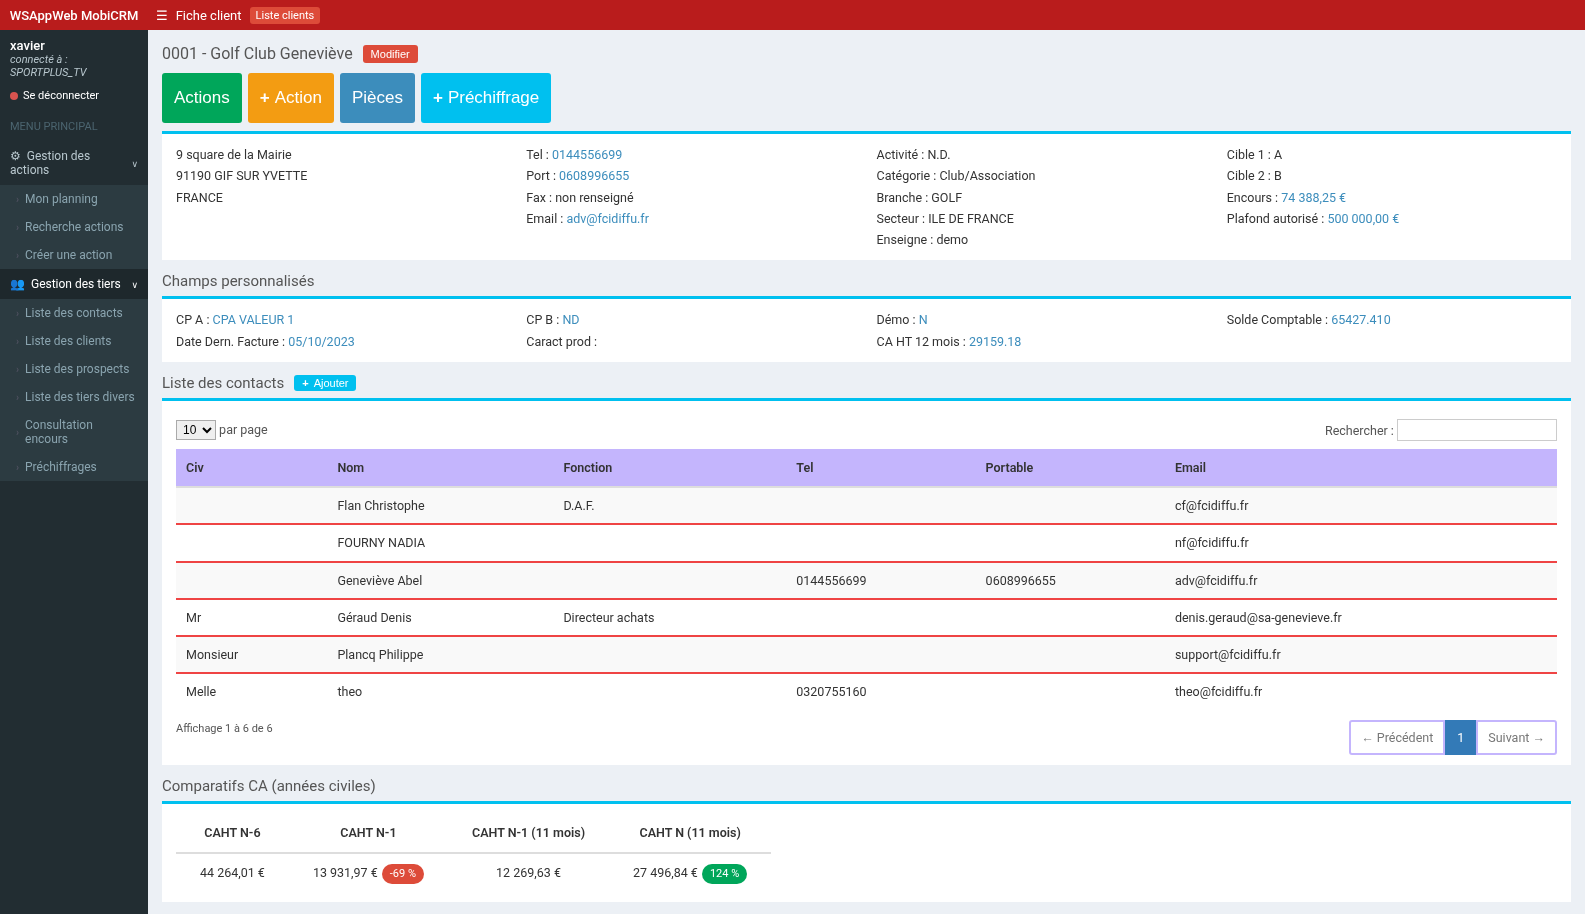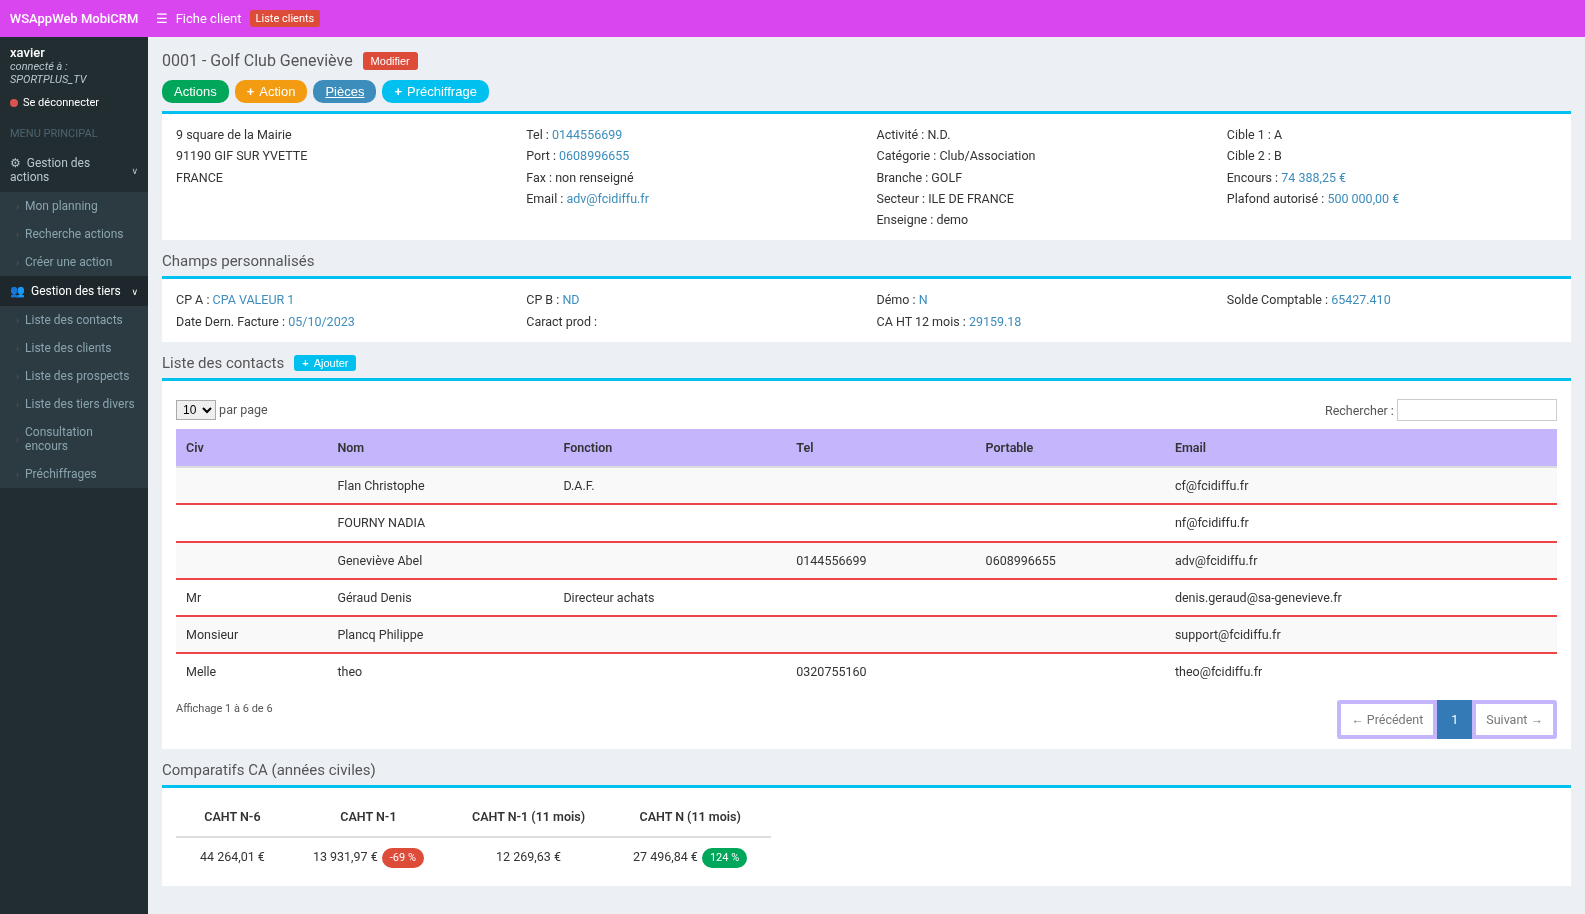--- a/index.html
+++ b/index.html
@@ -1,20 +1,20 @@
 <!DOCTYPE html>
 <html><head>
 <meta charset="utf-8">
 <style>
 * { box-sizing: border-box; margin: 0; padding: 0; }
 body { font-family: -apple-system, BlinkMacSystemFont, "Segoe UI", Roboto, "Helvetica Neue", Arial, sans-serif; font-size: 13px; background: #ecf0f5; color: #333; }
 a { color: #3c8dbc; text-decoration: none; }
 
 
-.topbar { display: flex; height: 37px; background: #d946ef; color: #fff; font-size: 13px; }
+.topbar { display: flex; height: 30px; background: #b91c1c; color: #fff; font-size: 13px; }
 .topbar .brand { width: 148px; display:flex; align-items:center; justify-content:center; font-weight: 500; font-size:13px;}
 .topbar .crumb { flex:1; display:flex; align-items:center; padding-left:8px; gap:8px;}
 .topbar .bars { cursor:pointer; }
 .badge-red { background:#dd4b39; color:#fff; padding:2px 6px; border-radius:3px; font-size:11px;}
 
 
 .layout { display:flex; min-height: calc(100vh - 30px); }
 .sidebar { width:148px; background:#222d32; color:#b8c7ce; font-size:12px; }
 .sidebar .user { padding:8px 10px 6px; }
 .sidebar .user .name { color:#fff; font-weight:500; font-size:13px;}
@@ -25,24 +25,24 @@
 .sidebar .tree-item { padding:8px 10px; display:flex; align-items:center; justify-content:space-between; cursor:pointer; color:#b8c7ce;}
 .sidebar .tree-item.active { background:#1e282c; color:#fff;}
 .sidebar .tree-item .ico { margin-right:6px; }
 .sidebar .sub { background:#2c3b41; }
 .sidebar .sub a { display:flex; align-items:center; gap:6px; padding:7px 10px 7px 16px; color:#8aa4af; font-size:12px; cursor:pointer;}
 .sidebar .sub a .chev { font-size:10px; color:#556; }
 
 
 .content { flex:1; padding:10px 14px 40px; }
 .page-title { display:flex; align-items:center; gap:10px; font-size:16px; color:#555; padding:4px 0 10px;}
-.btn { display:inline-flex; align-items:center; gap:5px; border:none; color:#fff; padding:4px 12px; border-radius:10px; font-size:13px; cursor:pointer;}
+.btn { display:inline-flex; align-items:center; gap:5px; border:none; color:#fff; padding:15px 12px; border-radius:3px; font-size:17px; cursor:pointer;}
 .btn-green { background:#00a65a; }
 .btn-orange { background:#f39c12; }
-.btn-blue { background:#3c8dbc;text-decoration:underline; }
+.btn-blue { background:#3c8dbc; }
 .btn-cyan { background:#00c0ef; }
 .btn-sm-red { background:#dd4b39; padding:3px 8px; font-size:11px; border-radius:3px;}
 .btn-xs-cyan { background:#00c0ef; padding:2px 8px; font-size:11px; border-radius:3px;}
 
 .toolbar { display:flex; gap:6px; margin-bottom:8px;}
 
 .panel { background:#fff; margin-bottom:4px; }
 .panel-body { padding:10px 14px; border-top:3px solid #00c0ef; font-size:12.5px; color:#333; line-height:1.7;}
 .cols4 { display:flex; gap:20px; }
 .cols4 > div { flex:1; }
@@ -53,21 +53,21 @@
 
 .dt-top { display:flex; justify-content:space-between; align-items:center; padding:8px 0; font-size:12.5px; color:#555;}
 .dt-top select { border:1px solid #aaa; background:#efefef; font-size:12px; padding:1px 2px;}
 .dt-top input[type=text] { border:1px solid #ccc; height:22px; width:160px; padding:0 4px;}
 table.grid { width:100%; border-collapse:collapse; font-size:12.5px;}
 table.grid th { text-align:left; padding:8px 10px; background:#c4b5fd; border-bottom:2px solid #ddd; color:#333; font-weight:600;}
 table.grid td { padding:7px 10px; border-top:2px solid #ef4444; color:#333;}
 table.grid tbody tr:nth-child(odd) td { background:#f9f9f9; }
 .dt-info { font-size:11px; color:#555; padding:10px 0;}
 .pager { display:flex; justify-content:flex-end; gap:0; margin-top:-28px;}
-.pager .pg { border:4px solid #c4b5fd; padding:5px 10px; font-size:12.5px; color:#777; cursor:pointer;}
+.pager .pg { border:2px solid #c4b5fd; padding:5px 10px; font-size:12.5px; color:#777; cursor:pointer;}
 .pager .pg.active { background:#337ab7; color:#fff; border-color:#337ab7;}
 .pager .pg:first-child { border-radius:3px 0 0 3px;}
 .pager .pg:last-child { border-radius:0 3px 3px 0;}
 
 
 table.cmp { border-collapse:collapse; font-size:12.5px;}
 table.cmp th, table.cmp td { padding:8px 24px; text-align:center;}
 table.cmp th { border-bottom:2px solid #ddd; font-weight:600;}
 .pill { display:inline-block; padding:1px 8px; border-radius:10px; color:#fff; font-size:11px; margin-left:4px;}
 .pill-red { background:#dd4b39;}

